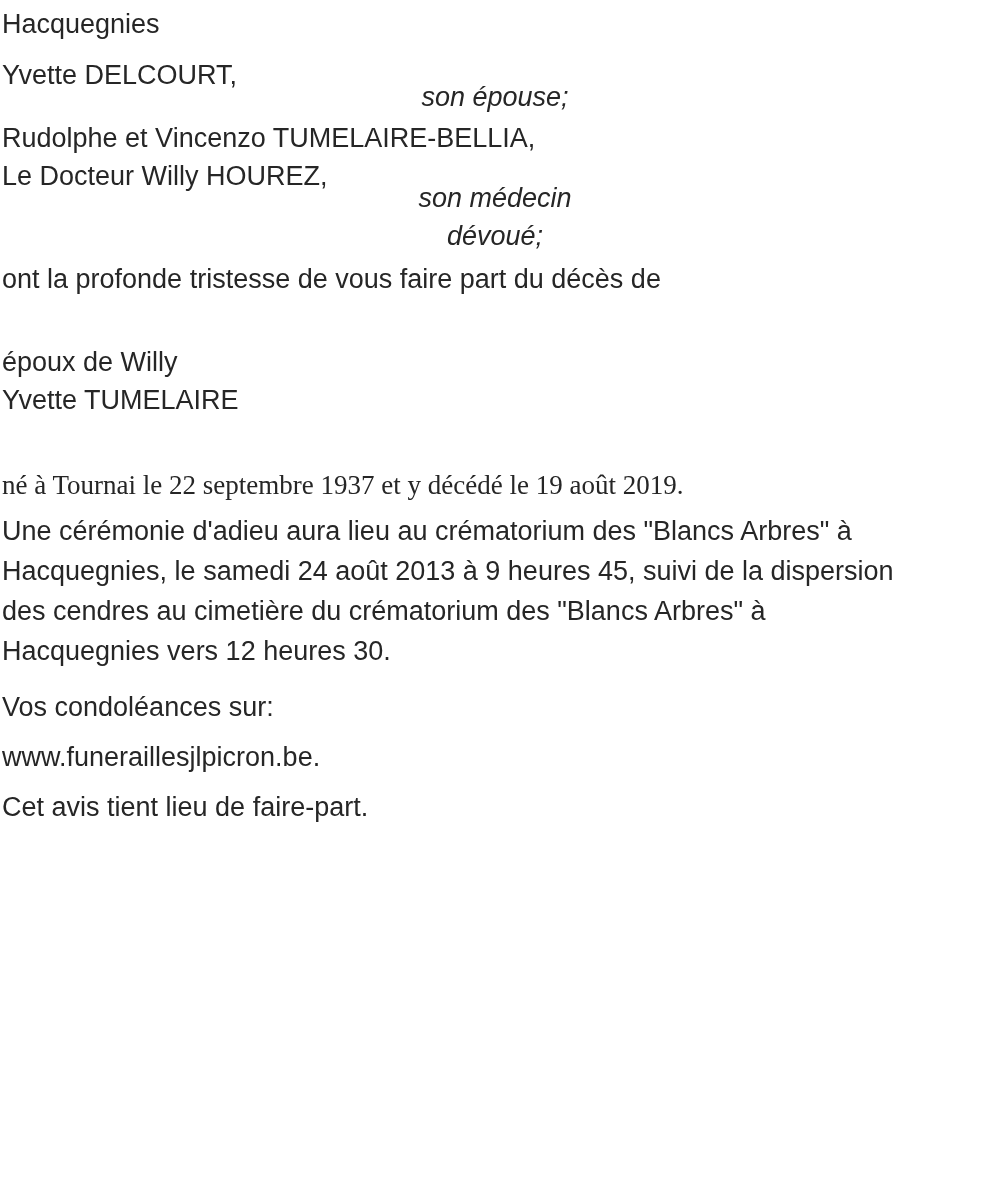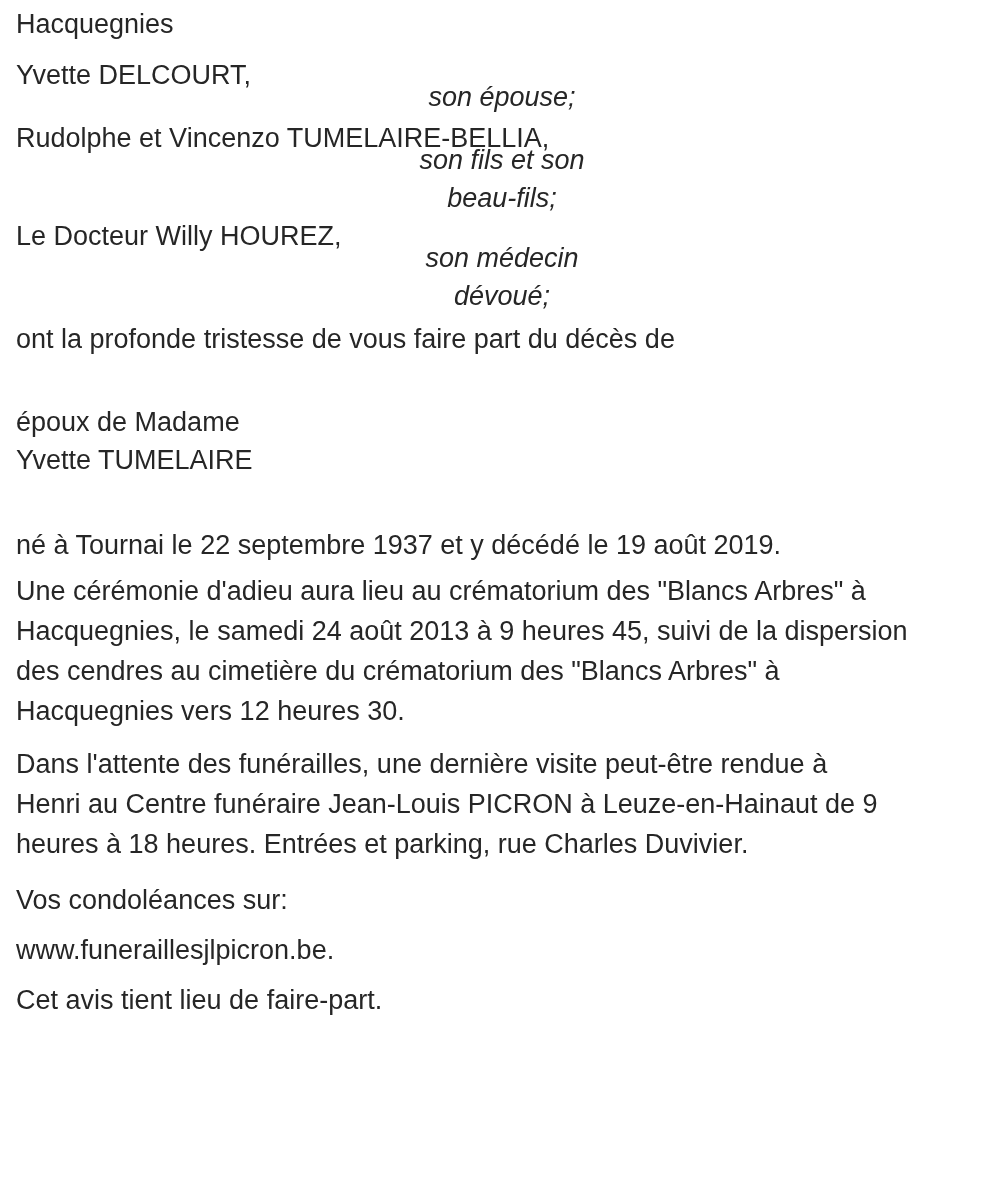--- a/index.html
+++ b/index.html
@@ -9,21 +9,21 @@
   }
   body {
     width: 1000px;
     height: 1204px;
     color: #262626;
     font-family: "Liberation Sans", "DejaVu Sans", sans-serif;
     font-size: 27px;
     overflow: hidden;
   }
   .page {
-    padding: 5px 12px 0 16px;
+    padding: 5px 12px 0 2px;
   }
   .line {
     line-height: 38px;
     white-space: nowrap;
   }
   .entry-1 { margin-top: 13px; }
   .entry-2 { margin-top: 3px; }
   .entry-3 { margin-top: 0; }
   .relation {
     text-align: right;
@@ -37,21 +37,21 @@
   .intro { margin-top: 5px; }
   .deceased-name {
     font-size: 40px;
     font-weight: 700;
     line-height: 48px;
     margin-top: 36px;
     white-space: nowrap;
   }
   .spouse-block { margin-top: 45px; }
   .para .line { line-height: 40px; }
-  .p-birth { margin-top: 46px; }
+  .p-birth { margin-top: 46px; font-family: Liberation Serif, serif; }
   .p-ceremony { margin-top: 6px; }
   .p-visit { margin-top: 13px; }
   .p-thanks { margin-top: 9px; }
   .p-condolences { margin-top: 16px; }
   .p-website { margin-top: 10px; }
   .p-closing { margin-top: 10px; }
 </style>
 </head>
 <body>
 
@@ -61,60 +61,51 @@
 
   <div class="entry entry-1">
     <div class="line">Yvette DELCOURT,</div>
     <div class="relation">
       <div class="line">son épouse;</div>
     </div>
   </div>
 
   <div class="entry entry-2">
     <div class="line">Rudolphe et Vincenzo TUMELAIRE-BELLIA,</div>
-    <div class="relation">
-      <div class="line">son fils et son</div>
-      <div class="line">beau-fils;</div>
-    </div>
   </div>
 
   <div class="entry entry-3">
     <div class="line">Le Docteur Willy HOUREZ,</div>
     <div class="relation">
       <div class="line">son médecin</div>
       <div class="line">dévoué;</div>
     </div>
   </div>
 
   <div class="intro">
     <div class="line">ont la profonde tristesse de vous faire part du décès de</div>
   </div>
 
 
   <div class="spouse-block">
-    <div class="line">époux de Madame</div>
+    <div class="line">époux de Willy</div>
     <div class="line">Yvette TUMELAIRE</div>
   </div>
 
   <div class="para p-birth">
     <div class="line">né à Tournai le 22 septembre 1937 et y décédé le 19 août 2019.</div>
   </div>
 
   <div class="para p-ceremony">
     <div class="line">Une cérémonie d'adieu aura lieu au crématorium des "Blancs Arbres" à</div>
     <div class="line">Hacquegnies, le samedi 24 août 2013 à 9 heures 45, suivi de la dispersion</div>
     <div class="line">des cendres au cimetière du crématorium des "Blancs Arbres" à</div>
     <div class="line">Hacquegnies vers 12 heures 30.</div>
   </div>
 
-  <div class="para p-visit">
-    <div class="line">Dans l'attente des funérailles, une dernière visite peut-être rendue à</div>
-    <div class="line">Henri au Centre funéraire Jean-Louis PICRON à Leuze-en-Hainaut de 9</div>
-    <div class="line">heures à 18 heures. Entrées et parking, rue Charles Duvivier.</div>
-  </div>
 
 
   <div class="para p-condolences">
     <div class="line">Vos condoléances sur:</div>
   </div>
 
   <div class="para p-website">
     <div class="line">www.funeraillesjlpicron.be.</div>
   </div>
 

